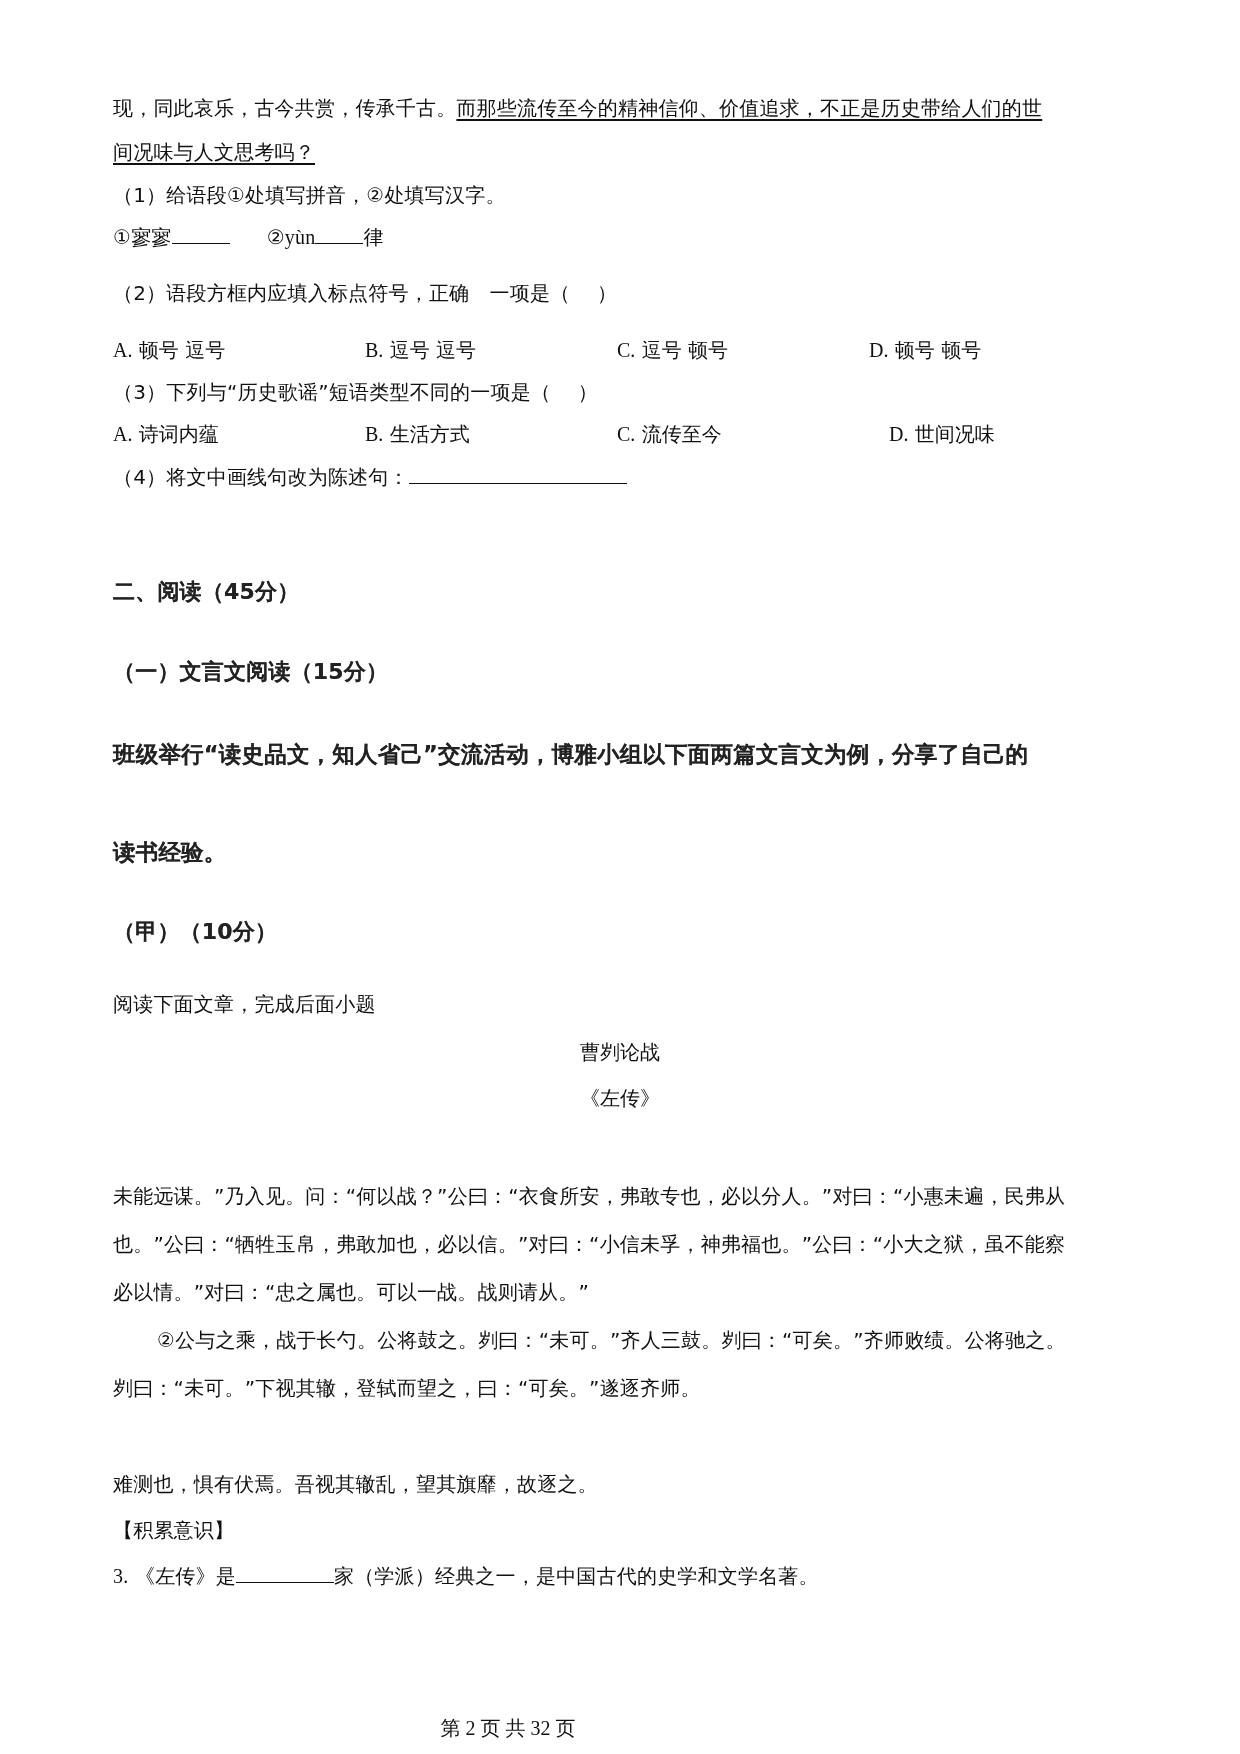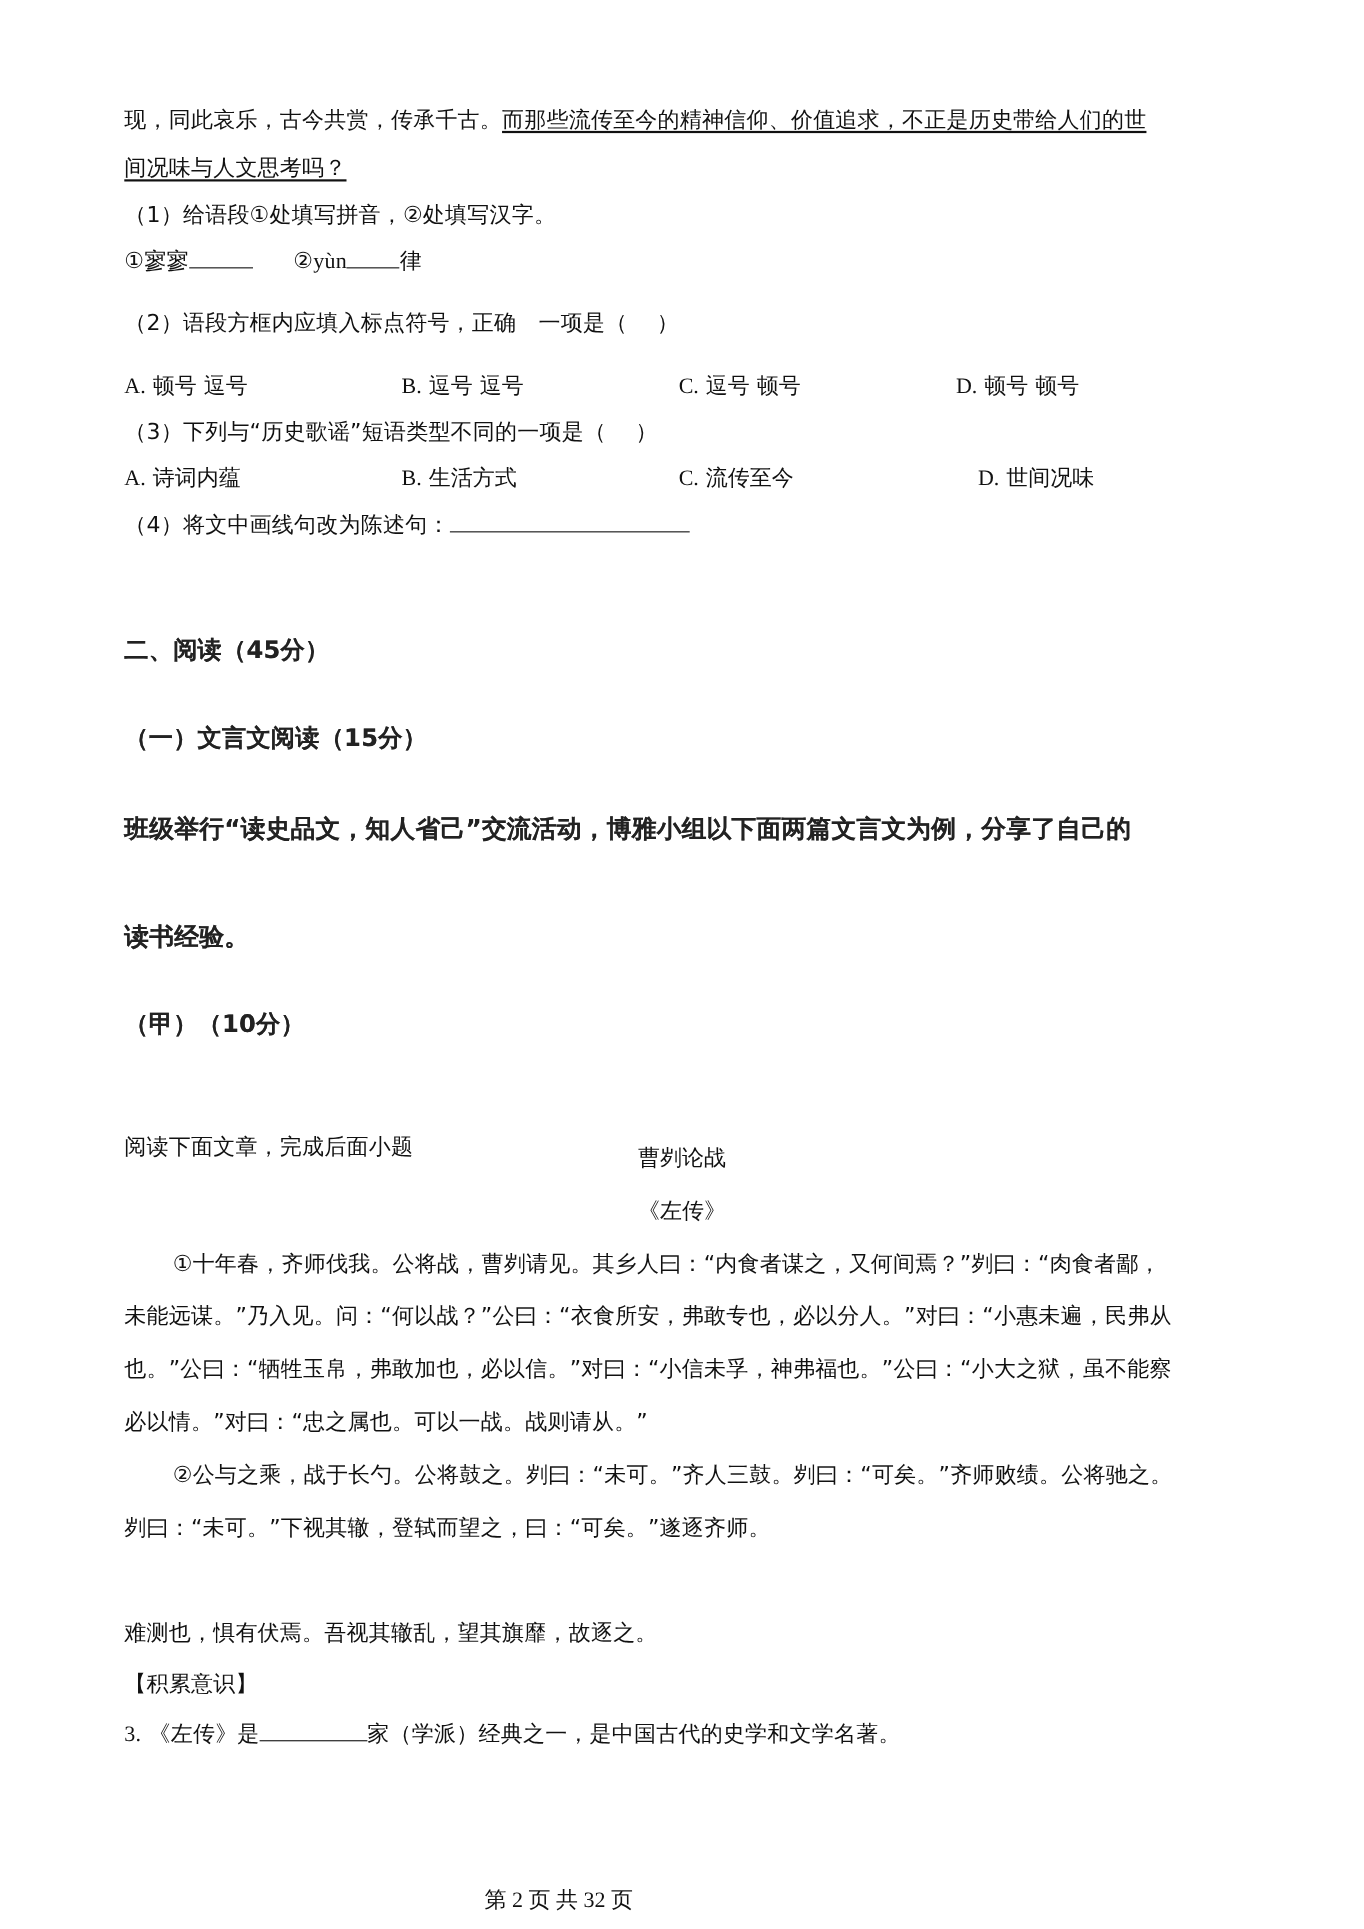--- a/index.html
+++ b/index.html
@@ -148,26 +148,25 @@
     <span>（一）文言文阅读（</span><span class="num">15</span><span>分）</span>
   </div>
 
   <div class="line intro-bold" style="top:740px;">班级举行“读史品文，知人省己”交流活动，博雅小组以下面两篇文言文为例，分享了自己的</div>
   <div class="line intro-bold" style="top:838px;">读书经验。</div>
 
   <div class="line h-bold" style="top:918px;">
     <span>（甲）（</span><span class="num">10</span><span>分）</span>
   </div>
 
-  <div class="line" style="top:1028px;">阅读下面文章，完成后面小题</div>
+  <div class="line" style="top:990px;">阅读下面文章，完成后面小题</div>
 
   <div class="center" style="top:1038px;">曹刿论战</div>
-  <div class="center" style="top:1086px;">《左传》</div>
+  <div class="center" style="top:1086px;font-family:Liberation Mono, monospace;">《左传》</div>
 
-  <div class="line indent" style="top:1134px;">①十年春，齐师伐我。公将战，曹刿请见。其乡人曰：“内食者谋之，又何间焉？”刿曰：“肉食者鄙，</div>
   <div class="line" style="top:1182px;">未能远谋。”乃入见。问：“何以战？”公曰：“衣食所安，弗敢专也，必以分人。”对曰：“小惠未遍，民弗从</div>
   <div class="line" style="top:1230px;">也。”公曰：“牺牲玉帛，弗敢加也，必以信。”对曰：“小信未孚，神弗福也。”公曰：“小大之狱，虽不能察</div>
   <div class="line" style="top:1278px;">必以情。”对曰：“忠之属也。可以一战。战则请从。”</div>
   <div class="line indent" style="top:1326px;">②公与之乘，战于长勺。公将鼓之。刿曰：“未可。”齐人三鼓。刿曰：“可矣。”齐师败绩。公将驰之。</div>
   <div class="line" style="top:1374px;">刿曰：“未可。”下视其辙，登轼而望之，曰：“可矣。”遂逐齐师。</div>
   <div class="line" style="top:1470px;">难测也，惧有伏焉。吾视其辙乱，望其旗靡，故逐之。</div>
 
   <div class="line" style="top:1516px;">【积累意识】</div>
   <div class="line" style="top:1562px;">
     <span class="serif">3.</span>

